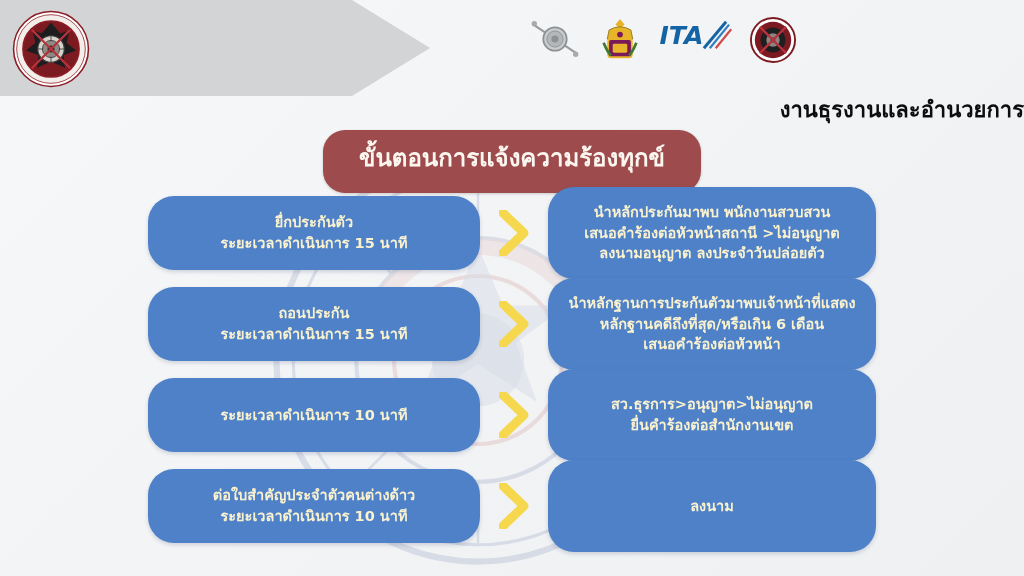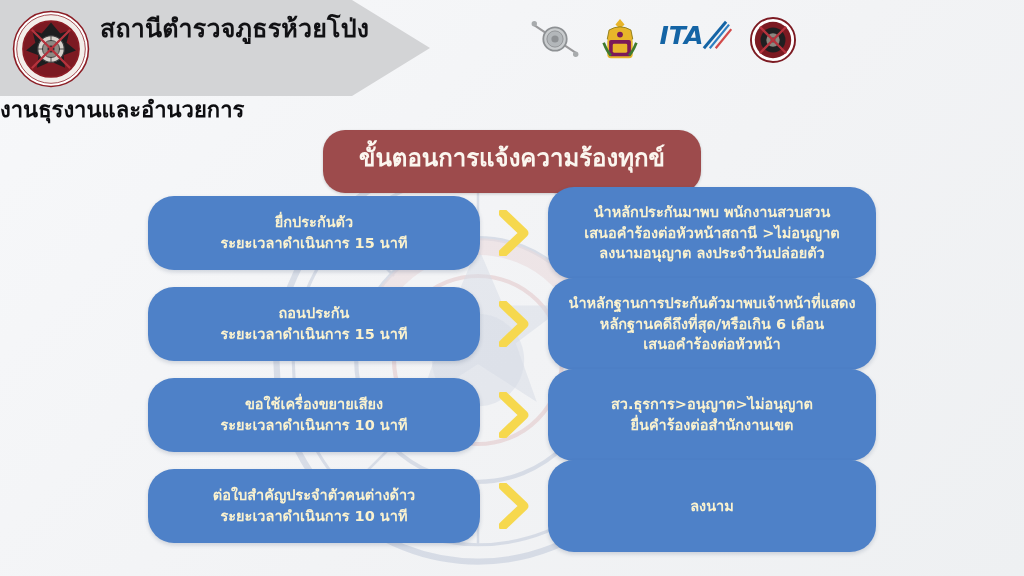--- a/index.html
+++ b/index.html
@@ -92,21 +92,21 @@
   }
   .partner-logos .logo { display:block; }
   .partner-logos svg { display:block; }
 
   
   .section-title {
     position: absolute;
     top: 92px;
     left: 0;
     width: 1024px;
-    text-align: left;
+    text-align: right;
     font-size: 22px;
     font-weight: 700;
     color: #0d0d10;
     z-index: 4;
   }
   .pill-title {
     position: absolute;
     top: 130px;
     left: 50%;
     transform: translateX(-50%);
@@ -216,21 +216,20 @@
       </g>
       <g stroke="#b6333d" stroke-width="3" stroke-linecap="round">
         <line x1="26" y1="26" x2="74" y2="74"></line>
         <line x1="74" y1="26" x2="26" y2="74"></line>
       </g>
       <circle cx="50" cy="50" r="36" fill="none" stroke="#8c1d25" stroke-width="2"></circle>
     </svg>
   </div>
 
   <div class="header-text">
-    <div class="header-th">สถานีตำรวจภูธรห้วยโป่ง</div>
   </div>
 
   <div class="partner-logos">
 
     <span class="logo">
       <svg width="54" height="44" viewBox="0 0 60 48">
         <line x1="6" y1="8" x2="54" y2="40" stroke="#9a9a9c" stroke-width="2.4"></line>
         <circle cx="30" cy="24" r="13" fill="#c9ccce" stroke="#8e9194" stroke-width="2"></circle>
         <circle cx="30" cy="24" r="9" fill="#b3b7ba" stroke="#8e9194" stroke-width="1"></circle>
         <circle cx="30" cy="24" r="4" fill="#8e9194"></circle>
@@ -311,21 +310,20 @@
       </div>
       <div class="flow-box right">
         <span class="line">นำหลักฐานการประกันตัวมาพบเจ้าหน้าที่แสดง</span>
         <span class="line">หลักฐานคดีถึงที่สุด/หรือเกิน 6 เดือน</span>
         <span class="line">เสนอคำร้องต่อหัวหน้า</span>
       </div>
     </div>
 
     <div class="flow-row">
       <div class="flow-box left">
-        <span class="line">ขอใช้เครื่องขยายเสียง</span>
         <span class="line">ระยะเวลาดำเนินการ 10 นาที</span>
       </div>
       <div class="chev">
         <svg width="30" height="46" viewBox="0 0 30 46">
           <path d="M4 3 L25 23 L4 43" fill="none" stroke="#f6d84e" stroke-width="9" stroke-linecap="round" stroke-linejoin="round"></path>
         </svg>
       </div>
       <div class="flow-box right">
         <span class="line">สว.ธุรการ&gt;อนุญาต&gt;ไม่อนุญาต</span>
         <span class="line">ยื่นคำร้องต่อสำนักงานเขต</span>

